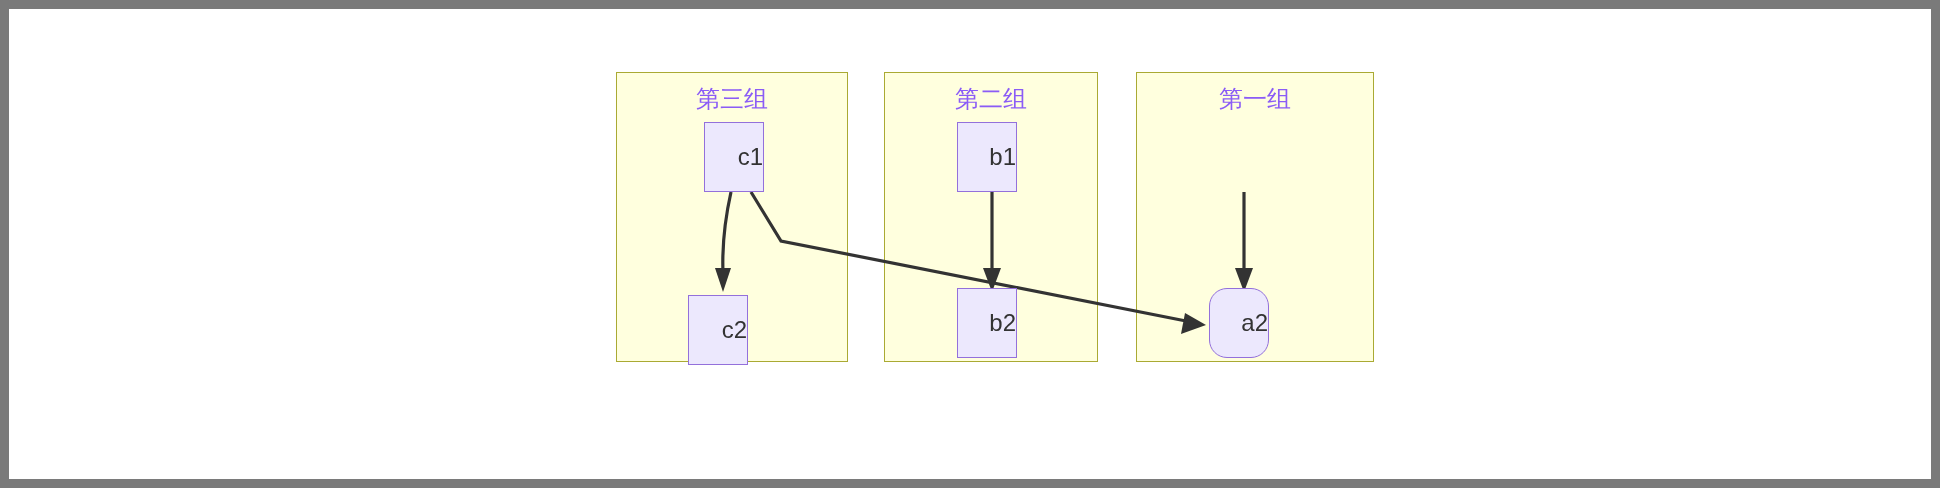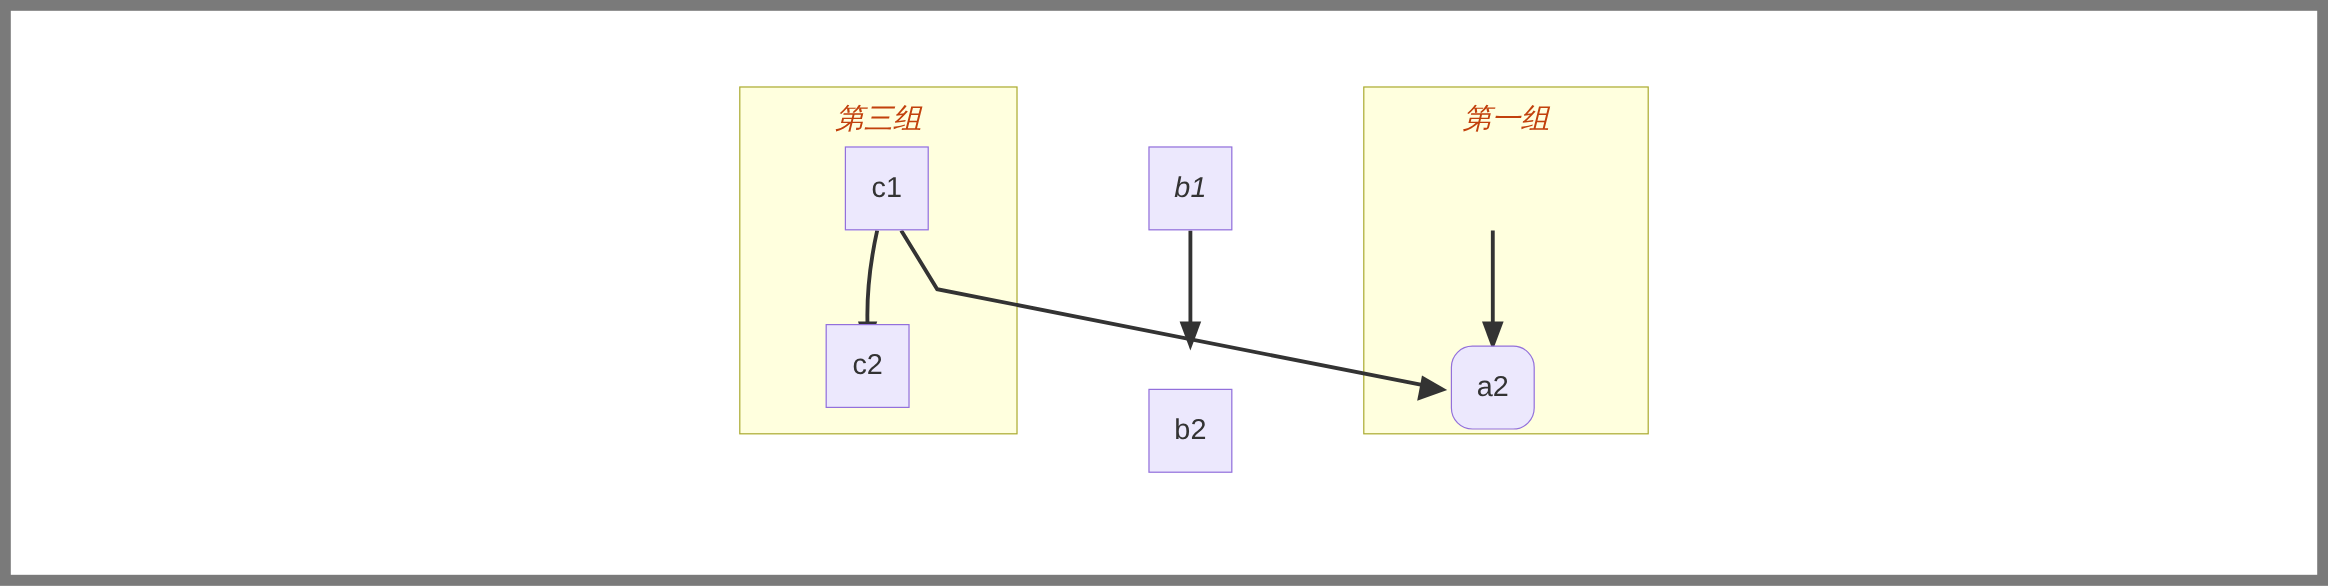--- a/index.html
+++ b/index.html
@@ -39,37 +39,36 @@
     box-sizing: border-box;
   }
   .cluster-title {
     position: absolute;
     left: 0;
     right: 0;
     top: 11px;
     text-align: center;
     font-size: 24px;
     line-height: 30px;
-    color: #c2410c;
+    color: #8b5cf6;
     font-family: "DejaVu Sans", "Liberation Sans", sans-serif;
     white-space: nowrap;
-    font-style: italic;
   }
 
   
   .node {
     position: absolute;
-    width: 70px;
+    width: 60px;
     height: 70px;
     background: #ece8fd;
     border: 1.6px solid #9370db;
     box-sizing: border-box;
     display: flex;
     align-items: center;
-    justify-content: center;
+    justify-content: flex-end;
     font-size: 24px;
     color: #333333;
     font-family: "Liberation Sans", "DejaVu Sans", sans-serif;
   }
 
   
   #edge-layer {
     position: absolute;
     left: 0;
     top: 0;
@@ -92,20 +91,23 @@
 </head>
 <body>
 
 <div id="diagram-frame">
   <div id="diagram-canvas">
 
     <div class="cluster" style="left:607px; top:63px; width:232px; height:290px;">
       <div class="cluster-title">第三组</div>
     </div>
 
+    <div class="cluster" style="left:875px; top:63px; width:214px; height:290px;">
+      <div class="cluster-title">第二组</div>
+    </div>
 
     <div class="cluster" style="left:1127px; top:63px; width:238px; height:290px;">
       <div class="cluster-title">第一组</div>
     </div>
 
     <svg id="edge-layer" viewBox="0 0 1922 470" width="1922" height="470">
 
       <g>
         <path class="edge-path" d="M 722 183 C 716 210, 713 238, 714 264"></path>
         <polygon class="edge-head" points="714,283 706,259 722,259"></polygon>
@@ -124,29 +126,29 @@
       <g>
         <path class="edge-path" d="M 742 183 L 772 232 L 1177 312"></path>
         <polygon class="edge-head" points="1197,316 1172,325 1176,304"></polygon>
       </g>
     </svg>
 
     <div class="node" style="left:695px; top:113px;">
       <span>c1</span>
     </div>
 
-    <div class="node" style="left:679px; top:261px;">
+    <div class="node" style="left:679px; top:286px;">
       <span>c2</span>
     </div>
 
-    <div class="node" style="left:948px; top:113px;font-style:italic;">
+    <div class="node" style="left:948px; top:113px;">
       <span>b1</span>
     </div>
 
-    <div class="node" style="left:948px; top:279px;margin-top:36px;">
+    <div class="node" style="left:948px; top:279px;">
       <span>b2</span>
     </div>
 
 
     <div class="node" style="left:1200px; top:279px;border-radius:18px;">
       <span>a2</span>
     </div>
 
   </div>
 </div>

